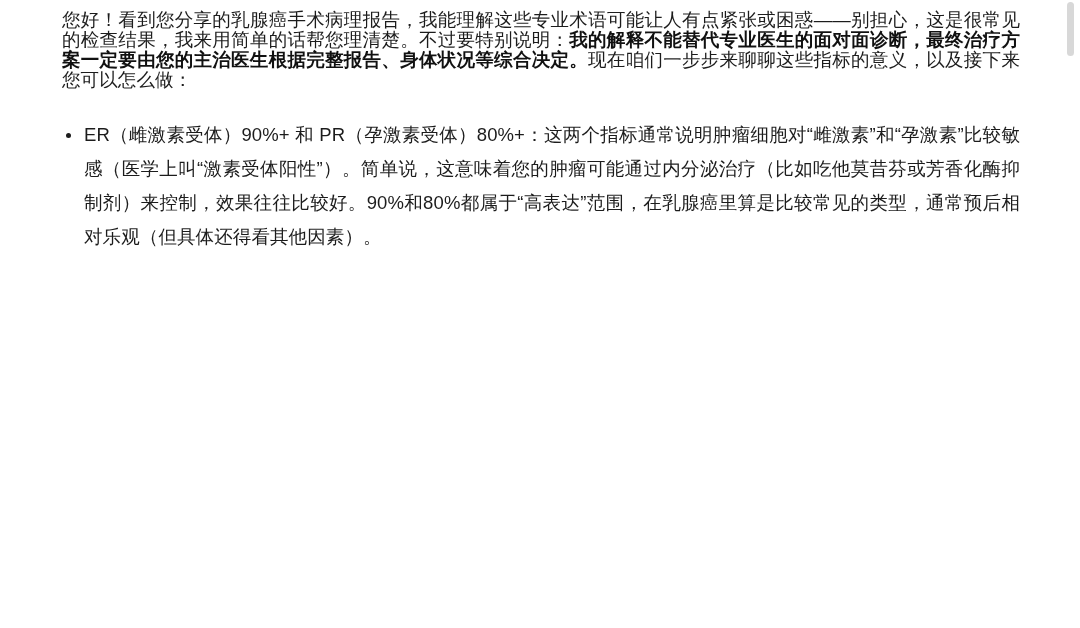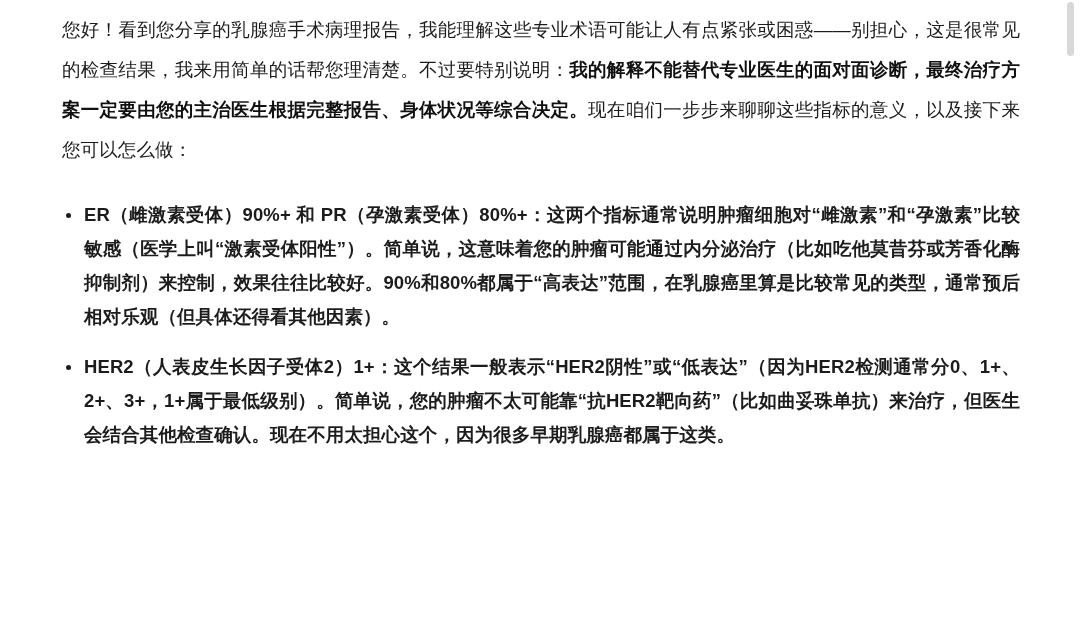--- a/index.html
+++ b/index.html
@@ -16,42 +16,41 @@
   }
   .page {
     position: relative;
     width: 1080px;
     height: 628px;
     box-sizing: border-box;
     padding: 10px 60px 0 62px;
   }
   .intro {
     font-size: 18.5px;
-    line-height: 40px;
+    line-height: 20px;
     letter-spacing: 0.1px;
     text-align: justify;
     color: #1c1c1c;
     margin: 0 0 28px 0;
   }
   .intro b {
     font-weight: 700;
     color: #111;
   }
   .section-heading {
     font-size: 21px;
     font-weight: 700;
     line-height: 30px;
     color: #111;
     margin: 0 0 14px 0;
   }
   ul.bullets {
     list-style: none;
     margin: 0;
     padding: 0;
-    font-weight: bold;
   }
   ul.bullets > li {
     position: relative;
     padding-left: 22px;
     font-size: 18.5px;
     line-height: 34px;
     letter-spacing: 0.1px;
     text-align: justify;
     color: #1c1c1c;
     margin-bottom: 16px;
@@ -89,20 +88,19 @@
 
 <div class="page">
 
   <p class="intro">
     <span>您好！看到您分享的乳腺癌手术病理报告，我能理解这些专业术语可能让人有点紧张或困惑——别担心，这是很常见的检查结果，我来用简单的话帮您理清楚。不过要特别说明：</span><b>我的解释不能替代专业医生的面对面诊断，最终治疗方案一定要由您的主治医生根据完整报告、身体状况等综合决定。</b><span>现在咱们一步步来聊聊这些指标的意义，以及接下来您可以怎么做：</span>
   </p>
 
 
   <ul class="bullets">
     <li>ER（雌激素受体）90%+ 和 PR（孕激素受体）80%+：这两个指标通常说明肿瘤细胞对“雌激素”和“孕激素”比较敏感（医学上叫“激素受体阳性”）。简单说，这意味着您的肿瘤可能通过内分泌治疗（比如吃他莫昔芬或芳香化酶抑制剂）来控制，效果往往比较好。90%和80%都属于“高表达”范围，在乳腺癌里算是比较常见的类型，通常预后相对乐观（但具体还得看其他因素）。</li>
-    <li>HER2（人表皮生长因子受体2）1+：这个结果一般表示“HER2阴性”或“低表达”（因为HER2检测通常分0、1+、2+、3+，1+属于最低级别）。简单说，您的肿瘤不太可能靠“抗HER2靶向药”（比如曲妥珠单抗）来治疗，但医生会结合其他检查确认。现在不用太担心这个，因为很多早期乳腺癌都属于这类。</li>
   </ul>
 
   <div class="scrollbar-track">
     <div class="scrollbar-thumb" style="background: rgb(216, 216, 216);"></div>
   </div>
 
 </div>
 
 </body></html>

